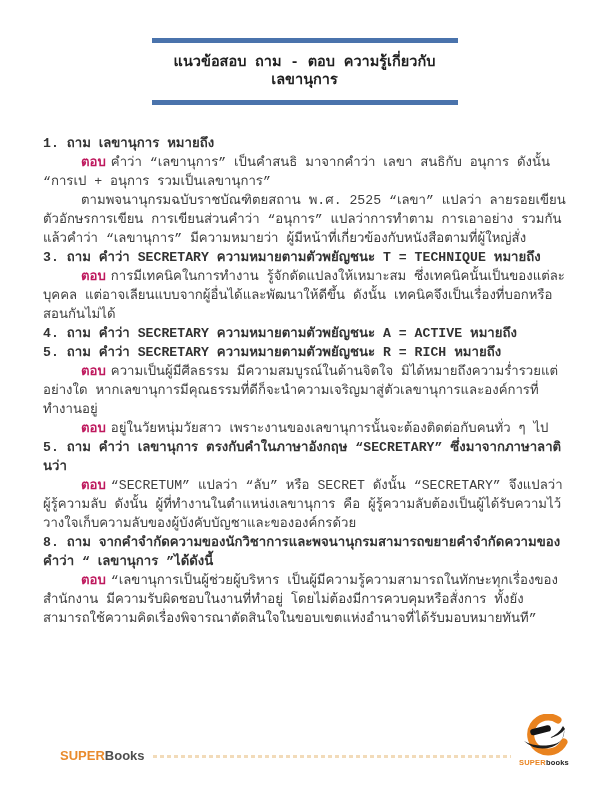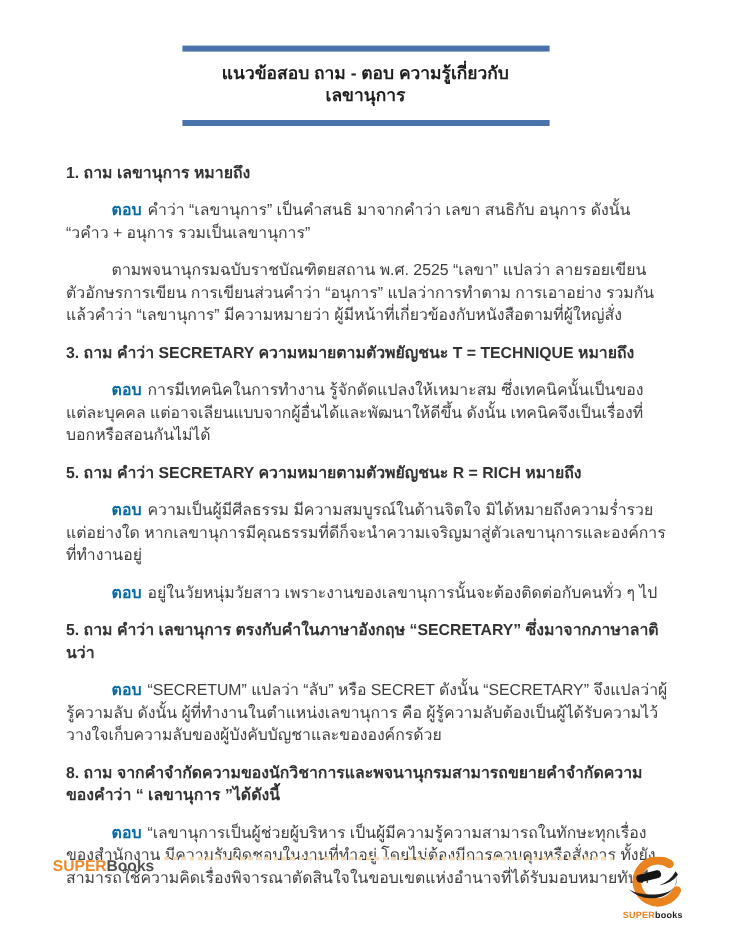--- a/index.html
+++ b/index.html
@@ -9,37 +9,37 @@
     color:#3e3e3e;
     -webkit-font-smoothing:antialiased;
   }
   .page{position:relative;width:609px;height:785px;overflow:hidden;background:#fff;}
 
   
   .doc-header{width:306px;margin:38px auto 0;text-align:center;}
   .doc-header .bar{height:5px;background:#4a73ac;}
   .doc-header .title{
     font-weight:bold;font-size:14.5px;color:#1f1f1f;
-    padding:10px 4px 11px;line-height:1.25;
+    padding:10px 4px 11px;line-height:1.25;font-family:Liberation Mono, monospace;
   }
 
   
   .content{
     margin:29px 40px 0 43px;
     font-size:13.2px;line-height:19px;text-align:left;
   }
-  .content p{margin:12px;padding:0;}
+  .content p{margin:0;padding:0;font-family:Liberation Mono, monospace;}
   .q{font-weight:bold;color:#333333;}
   .a{text-indent:38px;color:#3e3e3e;}
-  .a .ans-label{font-weight:bold;color:#0369a1;margin-right:5px;text-align:right;}
+  .a .ans-label{font-weight:bold;color:#be185d;margin-right:5px;text-align:right;}
 
   
   .footer{
-    position:absolute;left:44px;right:38px;bottom:18px;
-    display:flex;
+    position:absolute;left:60px;right:38px;bottom:18px;
+    display:flex;align-items:flex-end;
   }
   .brand{font-size:13px;font-weight:bold;margin-bottom:4px;white-space:nowrap;}
   .brand .sup{color:#e98b2d;}
   .brand .bks{color:#4f4f4f;}
   .dotline{
     flex:1;height:3px;margin:0 6px 9px 8px;
     background:repeating-linear-gradient(90deg,#f2dbb9 0 4px,transparent 4px 7px);
   }
   .logo{width:54px;display:flex;flex-direction:column;align-items:center;}
   .logo svg{display:block;}
@@ -54,27 +54,28 @@
 
   <div class="doc-header">
     <div class="bar"></div>
     <div class="title">แนวข้อสอบ ถาม - ตอบ ความรู้เกี่ยวกับเลขานุการ</div>
     <div class="bar"></div>
   </div>
 
   <div class="content">
 
     <p class="q">1. ถาม เลขานุการ หมายถึง</p>
-    <p class="a"><b class="ans-label">ตอบ</b><span>คำว่า “เลขานุการ” เป็นคำสนธิ มาจากคำว่า เลขา สนธิกับ อนุการ ดังนั้น “วคำว + อนุการ รวมเป็นเลขานุการ”</span></p>
+    <p class="a"><b class="ans-label">ตอบ</b><span>คำว่า “เลขานุการ” เป็นคำสนธิ มาจากคำว่า เลขา สนธิกับ อนุการ ดังนั้น “การเป + อนุการ รวมเป็นเลขานุการ”</span></p>
     <p class="a">ตามพจนานุกรมฉบับราชบัณฑิตยสถาน พ.ศ. 2525 “เลขา” แปลว่า ลายรอยเขียน ตัวอักษรการเขียน การเขียนส่วนคำว่า “อนุการ” แปลว่าการทำตาม การเอาอย่าง รวมกันแล้วคำว่า “เลขานุการ” มีความหมายว่า ผู้มีหน้าที่เกี่ยวข้องกับหนังสือตามที่ผู้ใหญ่สั่ง</p>
 
 
     <p class="q">3. ถาม คำว่า SECRETARY ความหมายตามตัวพยัญชนะ T = TECHNIQUE หมายถึง</p>
     <p class="a"><b class="ans-label">ตอบ</b><span>การมีเทคนิคในการทำงาน รู้จักดัดแปลงให้เหมาะสม ซึ่งเทคนิคนั้นเป็นของแต่ละบุคคล แต่อาจเลียนแบบจากผู้อื่นได้และพัฒนาให้ดีขึ้น ดังนั้น เทคนิคจึงเป็นเรื่องที่บอกหรือสอนกันไม่ได้</span></p>
 
+    <p class="q">4. ถาม คำว่า SECRETARY ความหมายตามตัวพยัญชนะ A = ACTIVE หมายถึง</p>
 
     <p class="q">5. ถาม คำว่า SECRETARY ความหมายตามตัวพยัญชนะ R = RICH หมายถึง</p>
     <p class="a"><b class="ans-label">ตอบ</b><span>ความเป็นผู้มีศีลธรรม มีความสมบูรณ์ในด้านจิตใจ มิได้หมายถึงความร่ำรวยแต่อย่างใด หากเลขานุการมีคุณธรรมที่ดีก็จะนำความเจริญมาสู่ตัวเลขานุการและองค์การที่ทำงานอยู่</span></p>
 
     <p class="a"><b class="ans-label">ตอบ</b><span>อยู่ในวัยหนุ่มวัยสาว เพราะงานของเลขานุการนั้นจะต้องติดต่อกับคนทั่ว ๆ ไป</span></p>
 
     <p class="q">5. ถาม คำว่า เลขานุการ ตรงกับคำในภาษาอังกฤษ “SECRETARY” ซึ่งมาจากภาษาลาตินว่า</p>
     <p class="a"><b class="ans-label">ตอบ</b><span>“SECRETUM” แปลว่า “ลับ” หรือ SECRET ดังนั้น “SECRETARY” จึงแปลว่าผู้รู้ความลับ ดังนั้น ผู้ที่ทำงานในตำแหน่งเลขานุการ คือ ผู้รู้ความลับต้องเป็นผู้ได้รับความไว้วางใจเก็บความลับของผู้บังคับบัญชาและขององค์กรด้วย</span></p>
 
     <p class="q">8. ถาม จากคำจำกัดความของนักวิชาการและพจนานุกรมสามารถขยายคำจำกัดความของคำว่า “ เลขานุการ ”ได้ดังนี้</p>

